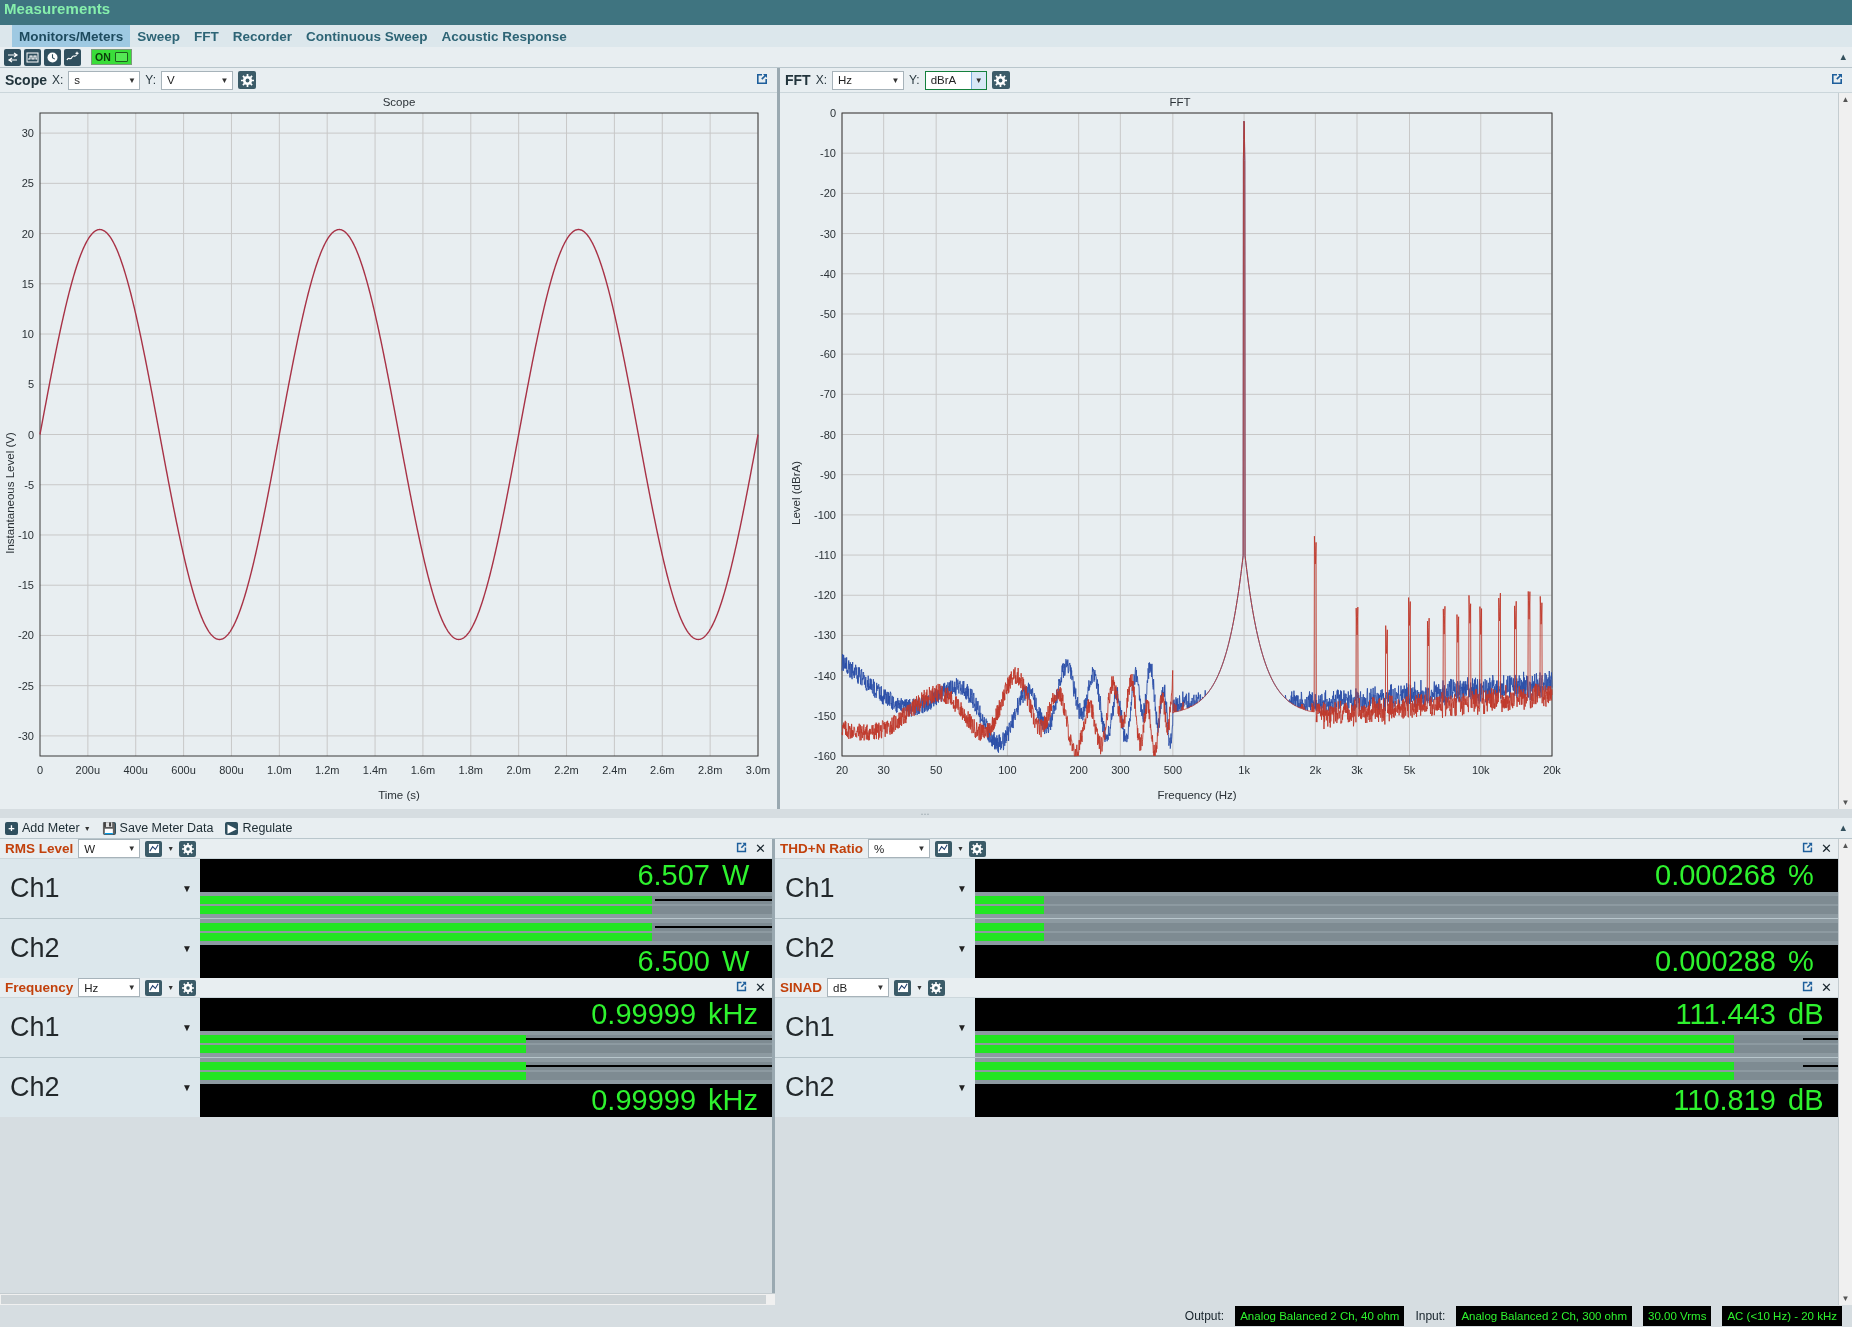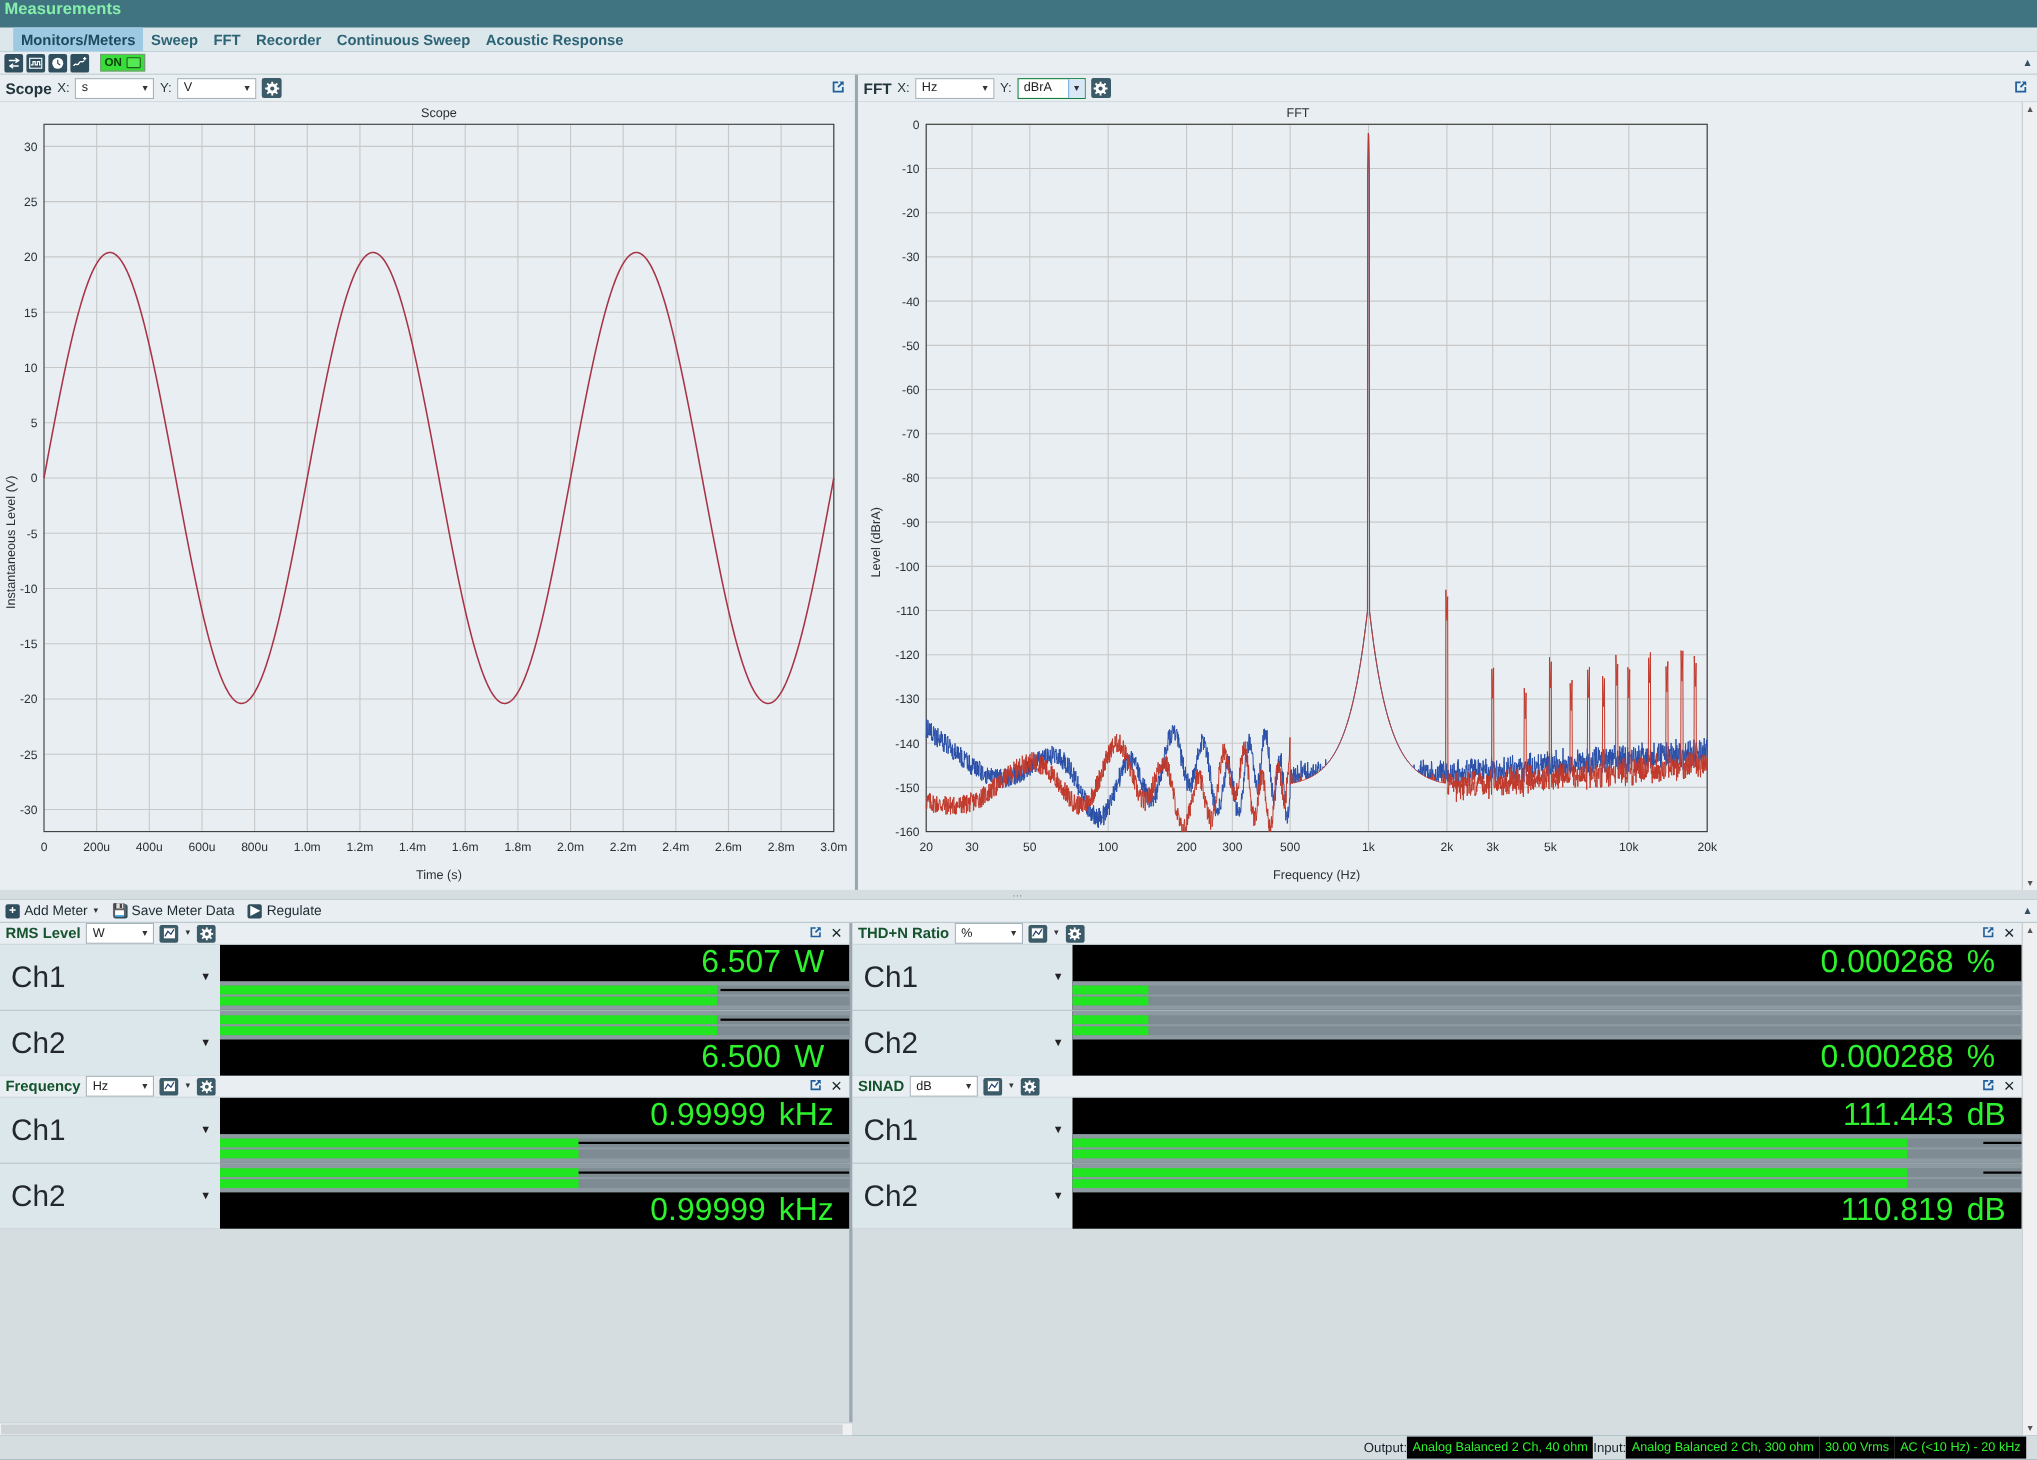--- a/index.html
+++ b/index.html
@@ -103,21 +103,21 @@
   .meters { flex: 1; display: flex; background: #d6dde1; position: relative; overflow: hidden; }
   .metercol { display: flex; flex-direction: column; }
   .metercol.c1 { width: 775px; border-right: 3px solid #9aa9b1; }
   .metercol.c2 { width: 1063px; }
   .mcell { height: 139px; display: flex; flex-direction: column; border-bottom: 3px solid #9aa9b1; }
   .mhead {
     height: 24px; background: #e8eef1; display: flex; align-items: center;
     gap: 5px; padding: 0 5px; font-size: 13px; position: relative;
     border-bottom: 1px solid #ccd7dc;
   }
-  .mhead .mname { font-weight: bold; color: #14532d; font-size: 13.5px; }
+  .mhead .mname { font-weight: bold; color: #c2410c; font-size: 13.5px; }
   .mhead .rgt { position: absolute; right: 6px; display: flex; align-items: center; gap: 7px; }
   .mini { width: 17px; height: 16px; background: #3b5b68; border-radius: 2px;
           display: flex; align-items: center; justify-content: center; }
   .mbody { flex: 1; display: flex; flex-direction: column; background: #dce7ec; }
   .mrow { flex: 1; display: flex; align-items: stretch; position: relative; }
   .mrow + .mrow { border-top: 1px solid #b8c6cc; }
   .chlabel {
     width: 200px; display: flex; align-items: center; padding-left: 10px;
     font-size: 27px; color: #22282b; position: relative; font-weight: 300;
   }
@@ -132,21 +132,21 @@
   .bars { height: 26px; background: #8d9aa1; padding: 1px 0; display: flex;
           flex-direction: column; justify-content: center; gap: 2px; }
   .bar { height: 8px; background: #7e8b92; position: relative; }
   .barfill { position: absolute; left: 0; top: 0; bottom: 0; background: #22e522; }
   .barneedle { position: absolute; top: 3px; height: 2px; background: #000; }
   .rowflip .readout { flex-direction: column-reverse; }
 
   
   .statusbar {
     height: 22px; background: #d6dde1; display: flex; align-items: center;
-    justify-content: flex-end; gap: 0; padding-right: 10px;
+    justify-content: flex-end; gap: 11px; padding-right: 10px;
     font-size: 12px; color: #16222a; flex: 0 0 22px;
   }
   .sbchip { background: #000; color: #2ef22e; padding: 4px 5px; font-size: 11.5px; }
   .sblabel { color: #16222a; }
 
   
   .vscroll {
     position: absolute; right: 0; top: 0; bottom: 0; width: 14px;
     background: #f0f0f0; border-left: 1px solid #c4ccd0;
     display: flex; flex-direction: column; justify-content: space-between; align-items: center;

